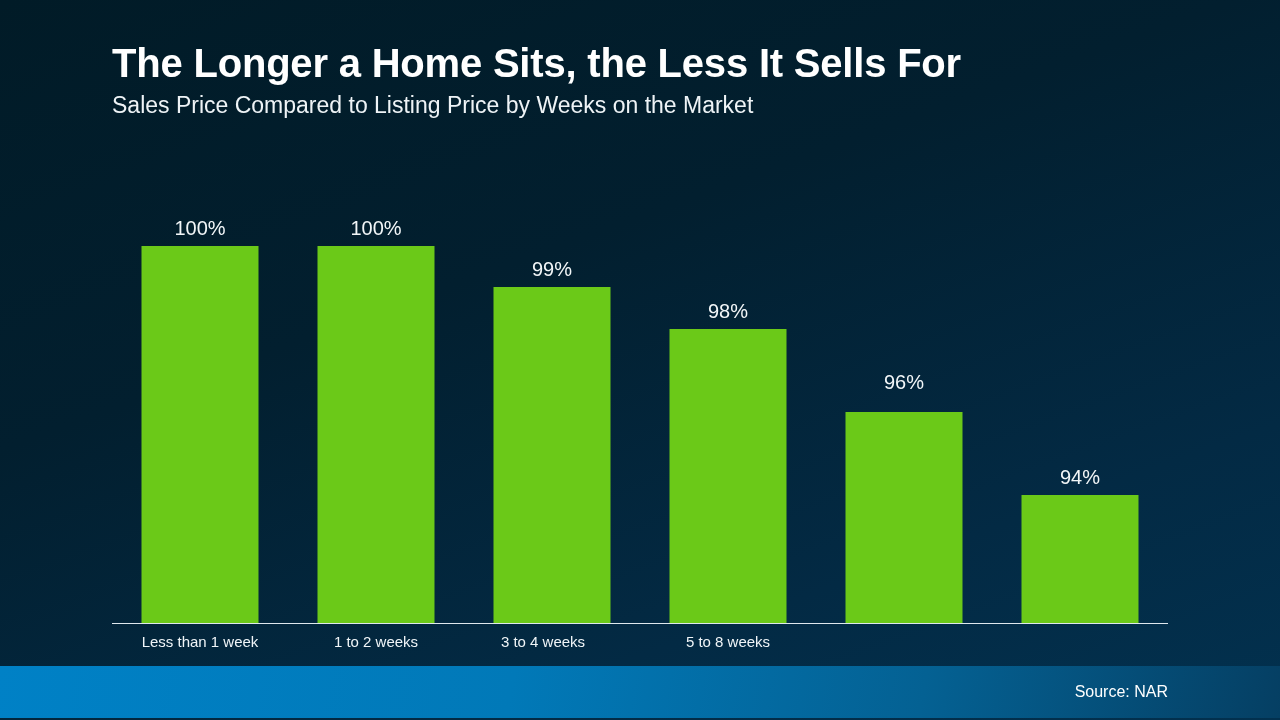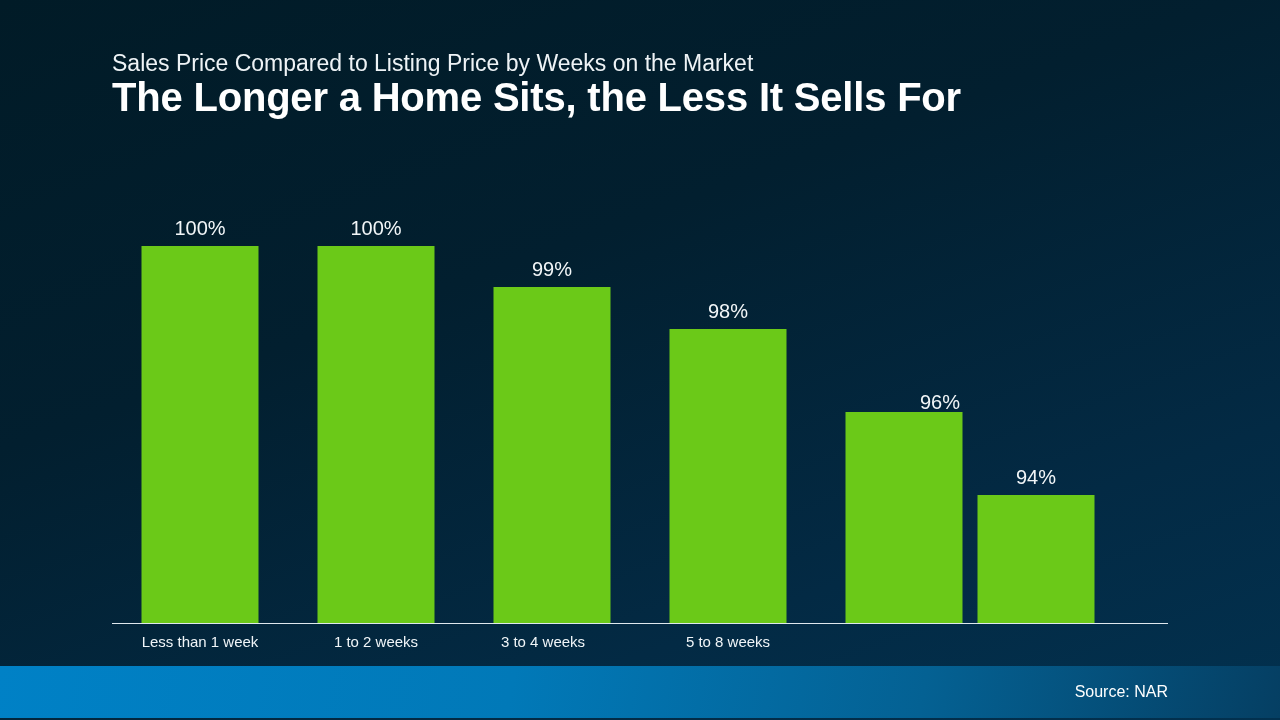--- a/index.html
+++ b/index.html
@@ -120,22 +120,22 @@
     color: #ffffff;
     white-space: nowrap;
   }
 </style>
 </head>
 <body>
 
 <div id="slide">
 
   <div id="header">
+    <div id="chart-title">The Longer a Home Sits, the Less It Sells For</div>
     <div id="chart-subtitle">Sales Price Compared to Listing Price by Weeks on the Market</div>
-    <div id="chart-title">The Longer a Home Sits, the Less It Sells For</div>
   </div>
 
   <div id="plot">
       <div class="bar-slot" style="left: 0px;">
         <div class="bar-wrap" style="height: 402px;">
           <div class="bar-value" style="bottom: 386px;">100%</div>
           <div class="bar-rect" style="height: 378px; background: rgb(107, 201, 24);"></div>
         </div>
       </div>
       <div class="bar-slot" style="left: 176px;">
@@ -151,25 +151,25 @@
         </div>
       </div>
       <div class="bar-slot" style="left: 528px;">
         <div class="bar-wrap" style="height: 319px;">
           <div class="bar-value" style="bottom: 303px;">98%</div>
           <div class="bar-rect" style="height: 295px; background: rgb(107, 201, 24);"></div>
         </div>
       </div>
       <div class="bar-slot" style="left: 704px;">
         <div class="bar-wrap" style="height: 236px;">
-          <div class="bar-value" style="bottom: 212px; margin-left: 36px;">96%</div>
+          <div class="bar-value" style="bottom: 232px;">96%</div>
           <div class="bar-rect" style="height: 212px; background: rgb(107, 201, 24);"></div>
         </div>
       </div>
-      <div class="bar-slot" style="left: 836px;">
+      <div class="bar-slot" style="left: 880px;">
         <div class="bar-wrap" style="height: 153px;">
           <div class="bar-value" style="bottom: 137px;">94%</div>
           <div class="bar-rect" style="height: 129px; background: rgb(107, 201, 24);"></div>
         </div>
       </div>
     </div>
 
   <div id="axis-line"></div>
 
   <div id="cat-labels">

